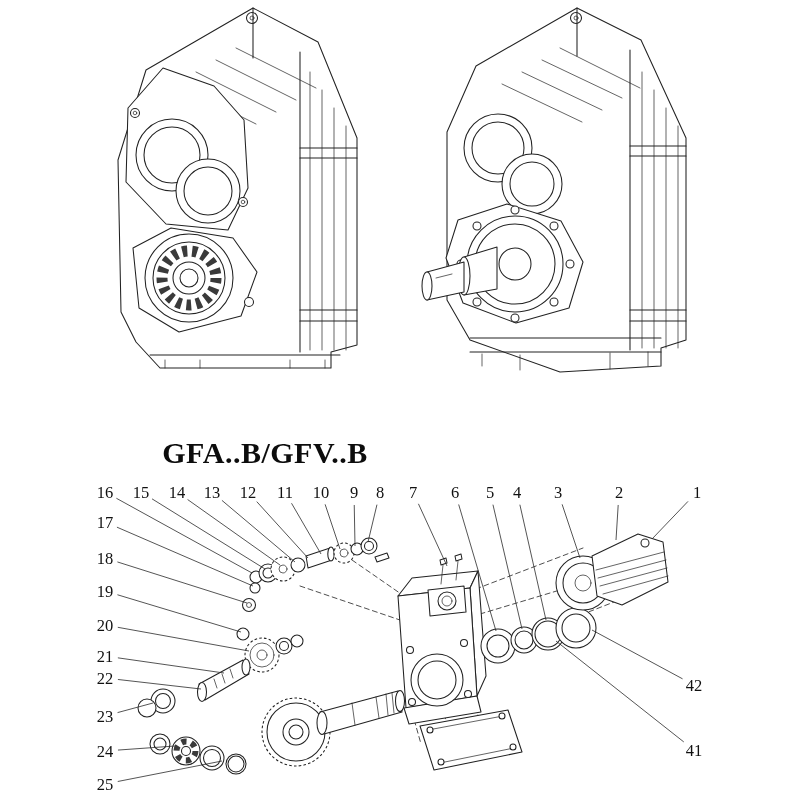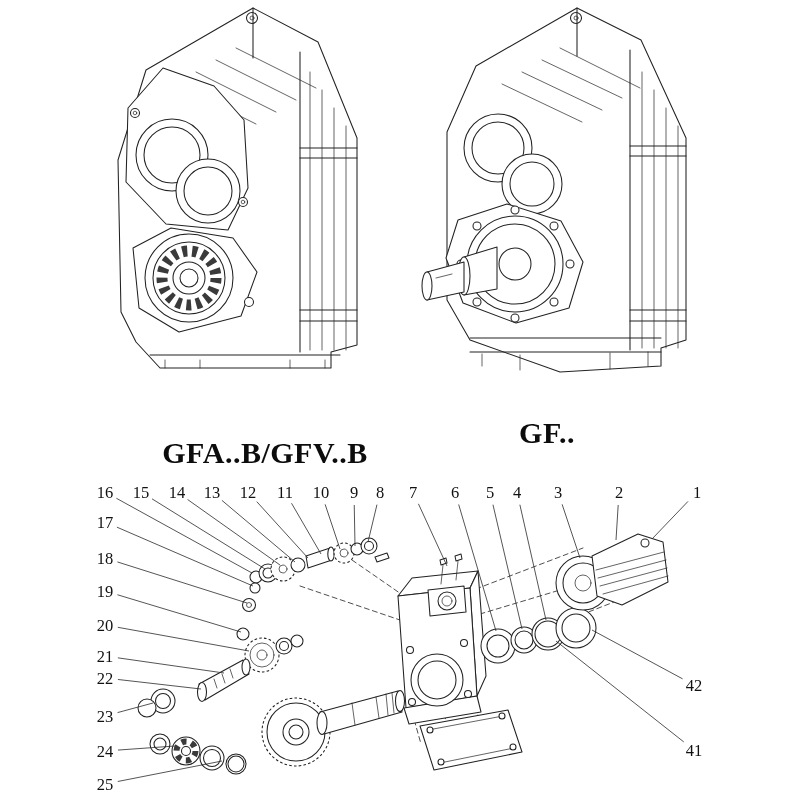--- a/index.html
+++ b/index.html
@@ -293,14 +293,13 @@
         <text x="105" y="789.5" class="callout-num">25</text>
         <line x1="682.5574798164471" y1="678.8300136265156" x2="592" y2="630" class="leader"></line>
         <text x="694" y="690.5" class="callout-num">42</text>
         <line x1="683.7984165953909" y1="741.9422276007073" x2="556" y2="641" class="leader"></line>
         <text x="694" y="755.5" class="callout-num">41</text>
       </g>
   </svg>
 
   <div class="model-label left">GFA..B/GFV..B</div>
 
-  <div class="model-label right">GF..</div>
 </div>
 
 </body></html>

